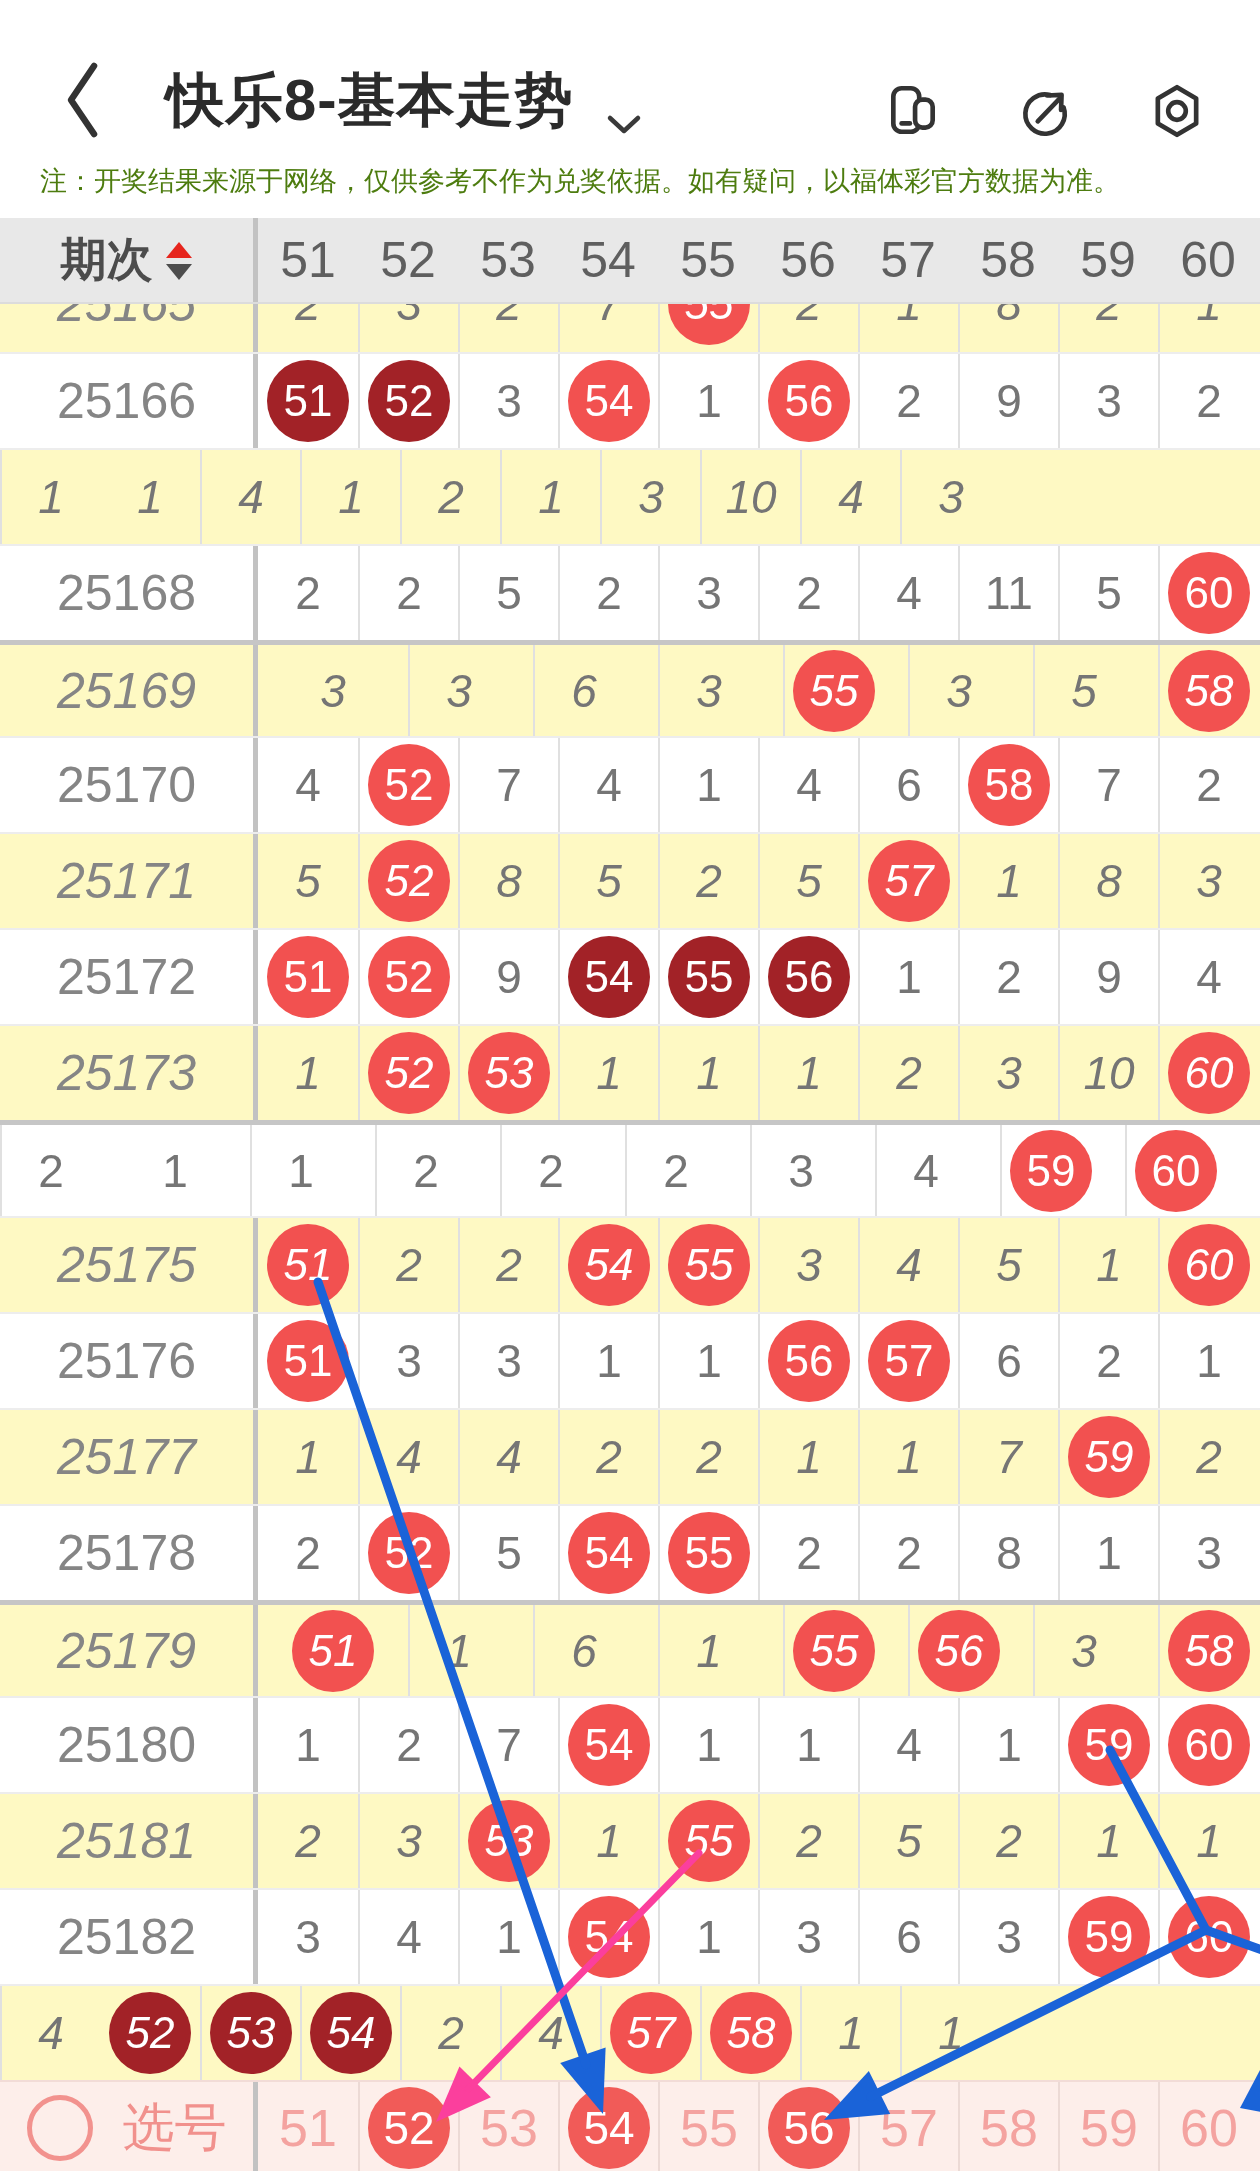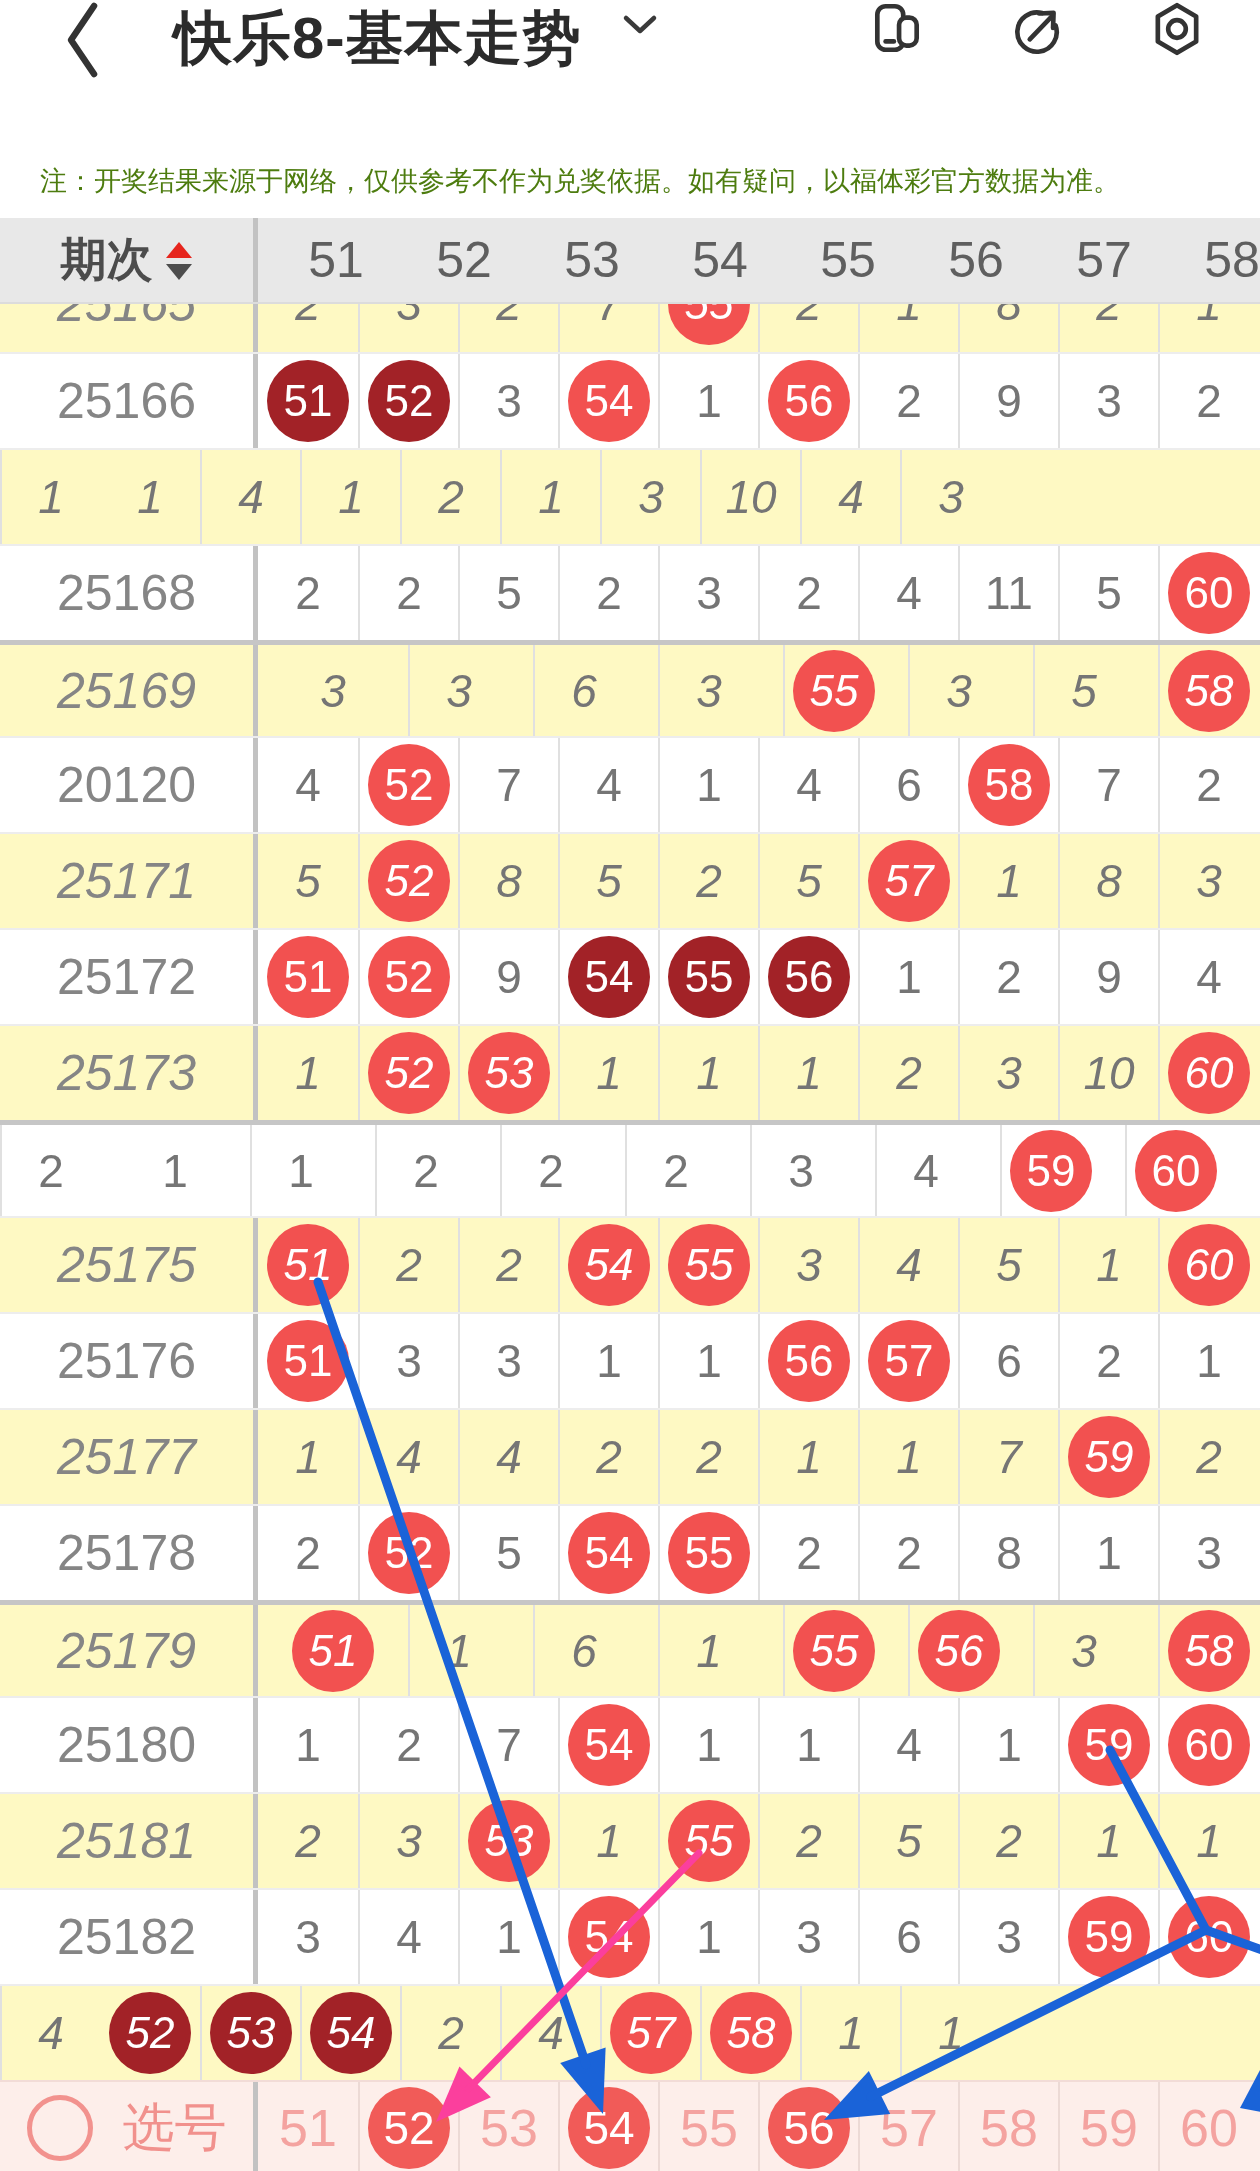--- a/index.html
+++ b/index.html
@@ -1,33 +1,33 @@
 <!DOCTYPE html>
 <html><head>
 <meta charset="utf-8">
 <style>
   * { margin:0; padding:0; box-sizing:border-box; }
   html,body { background:#ffffff; }
   .app { position:relative; width:1260px; height:2171px; overflow:hidden; background:#fff;
          font-family:"Liberation Sans","DejaVu Sans",sans-serif; }
 
   
-  .topbar { height:140px; display:flex; align-items:flex-start; padding:0 54px 0 62px; background:#fff;gap:8px; }
+  .topbar { height:140px; display:flex; align-items:flex-end; padding:12px 54px 0 62px; background:#fff; }
   .back-btn { width:40px; height:80px; display:flex; align-items:center; justify-content:center; }
   .title { font-size:58px; font-weight:700; color:#2b2b2b; margin-left:64px; letter-spacing:1px; }
   .title-caret { margin-left:32px; margin-top:14px; }
   .topbar-spacer { flex:1; }
   .icon-btn { width:58px; height:58px; margin-left:74px; display:flex; align-items:center; justify-content:center; }
 
   
   .notice { padding:26px 32px 22px 40px; font-size:27px; line-height:30px; color:#4d7c0f; }
 
   
   .trend { position:relative; }
-  .thead { display:flex; height:86px; background:#e8e8e8; border-bottom:2px solid #dcdcdc;gap:28px; }
+  .thead { display:flex; height:86px; background:#e8e8e8; border-bottom:2px solid #dcdcdc; }
   .pcell { flex:0 0 258px; width:258px; height:100%; display:flex; align-items:center; justify-content:center;
            border-right:5px solid #c2c2c2; font-size:50px; color:#858585; }
   .thead .pcell { color:#4c4c4c; font-size:46px; font-weight:700; }
   .sort-icon { margin-left:12px; margin-top:2px; }
   .cell { flex:0 0 100px; width:100px; height:100%; display:flex; align-items:center; justify-content:center;
           font-size:46px; color:#757575; border-left:2px solid #e0e0e0; }
   .cell:nth-child(2) { border-left:none; }
   .thead .cell { border-left:none; font-size:50px; color:#5f5f5f; }
 
   .row { display:flex; height:96px; background:#fff; border-top:2px solid #ededed; }
@@ -191,21 +191,21 @@
           </div>
           <div class="cell">3</div>
           <div class="cell">5</div>
           <div class="cell">
             <div class="bubble" style="background: rgb(242, 81, 80);">58</div>
           </div>
           <div class="cell">6</div>
           <div class="cell">1</div>
         </div>
         <div class="row">
-          <div class="pcell">20120</div>
+          <div class="pcell">25170</div>
           <div class="cell">4</div>
           <div class="cell">
             <div class="bubble" style="background: rgb(242, 81, 80);">52</div>
           </div>
           <div class="cell">7</div>
           <div class="cell">4</div>
           <div class="cell">1</div>
           <div class="cell">4</div>
           <div class="cell">6</div>
           <div class="cell">

